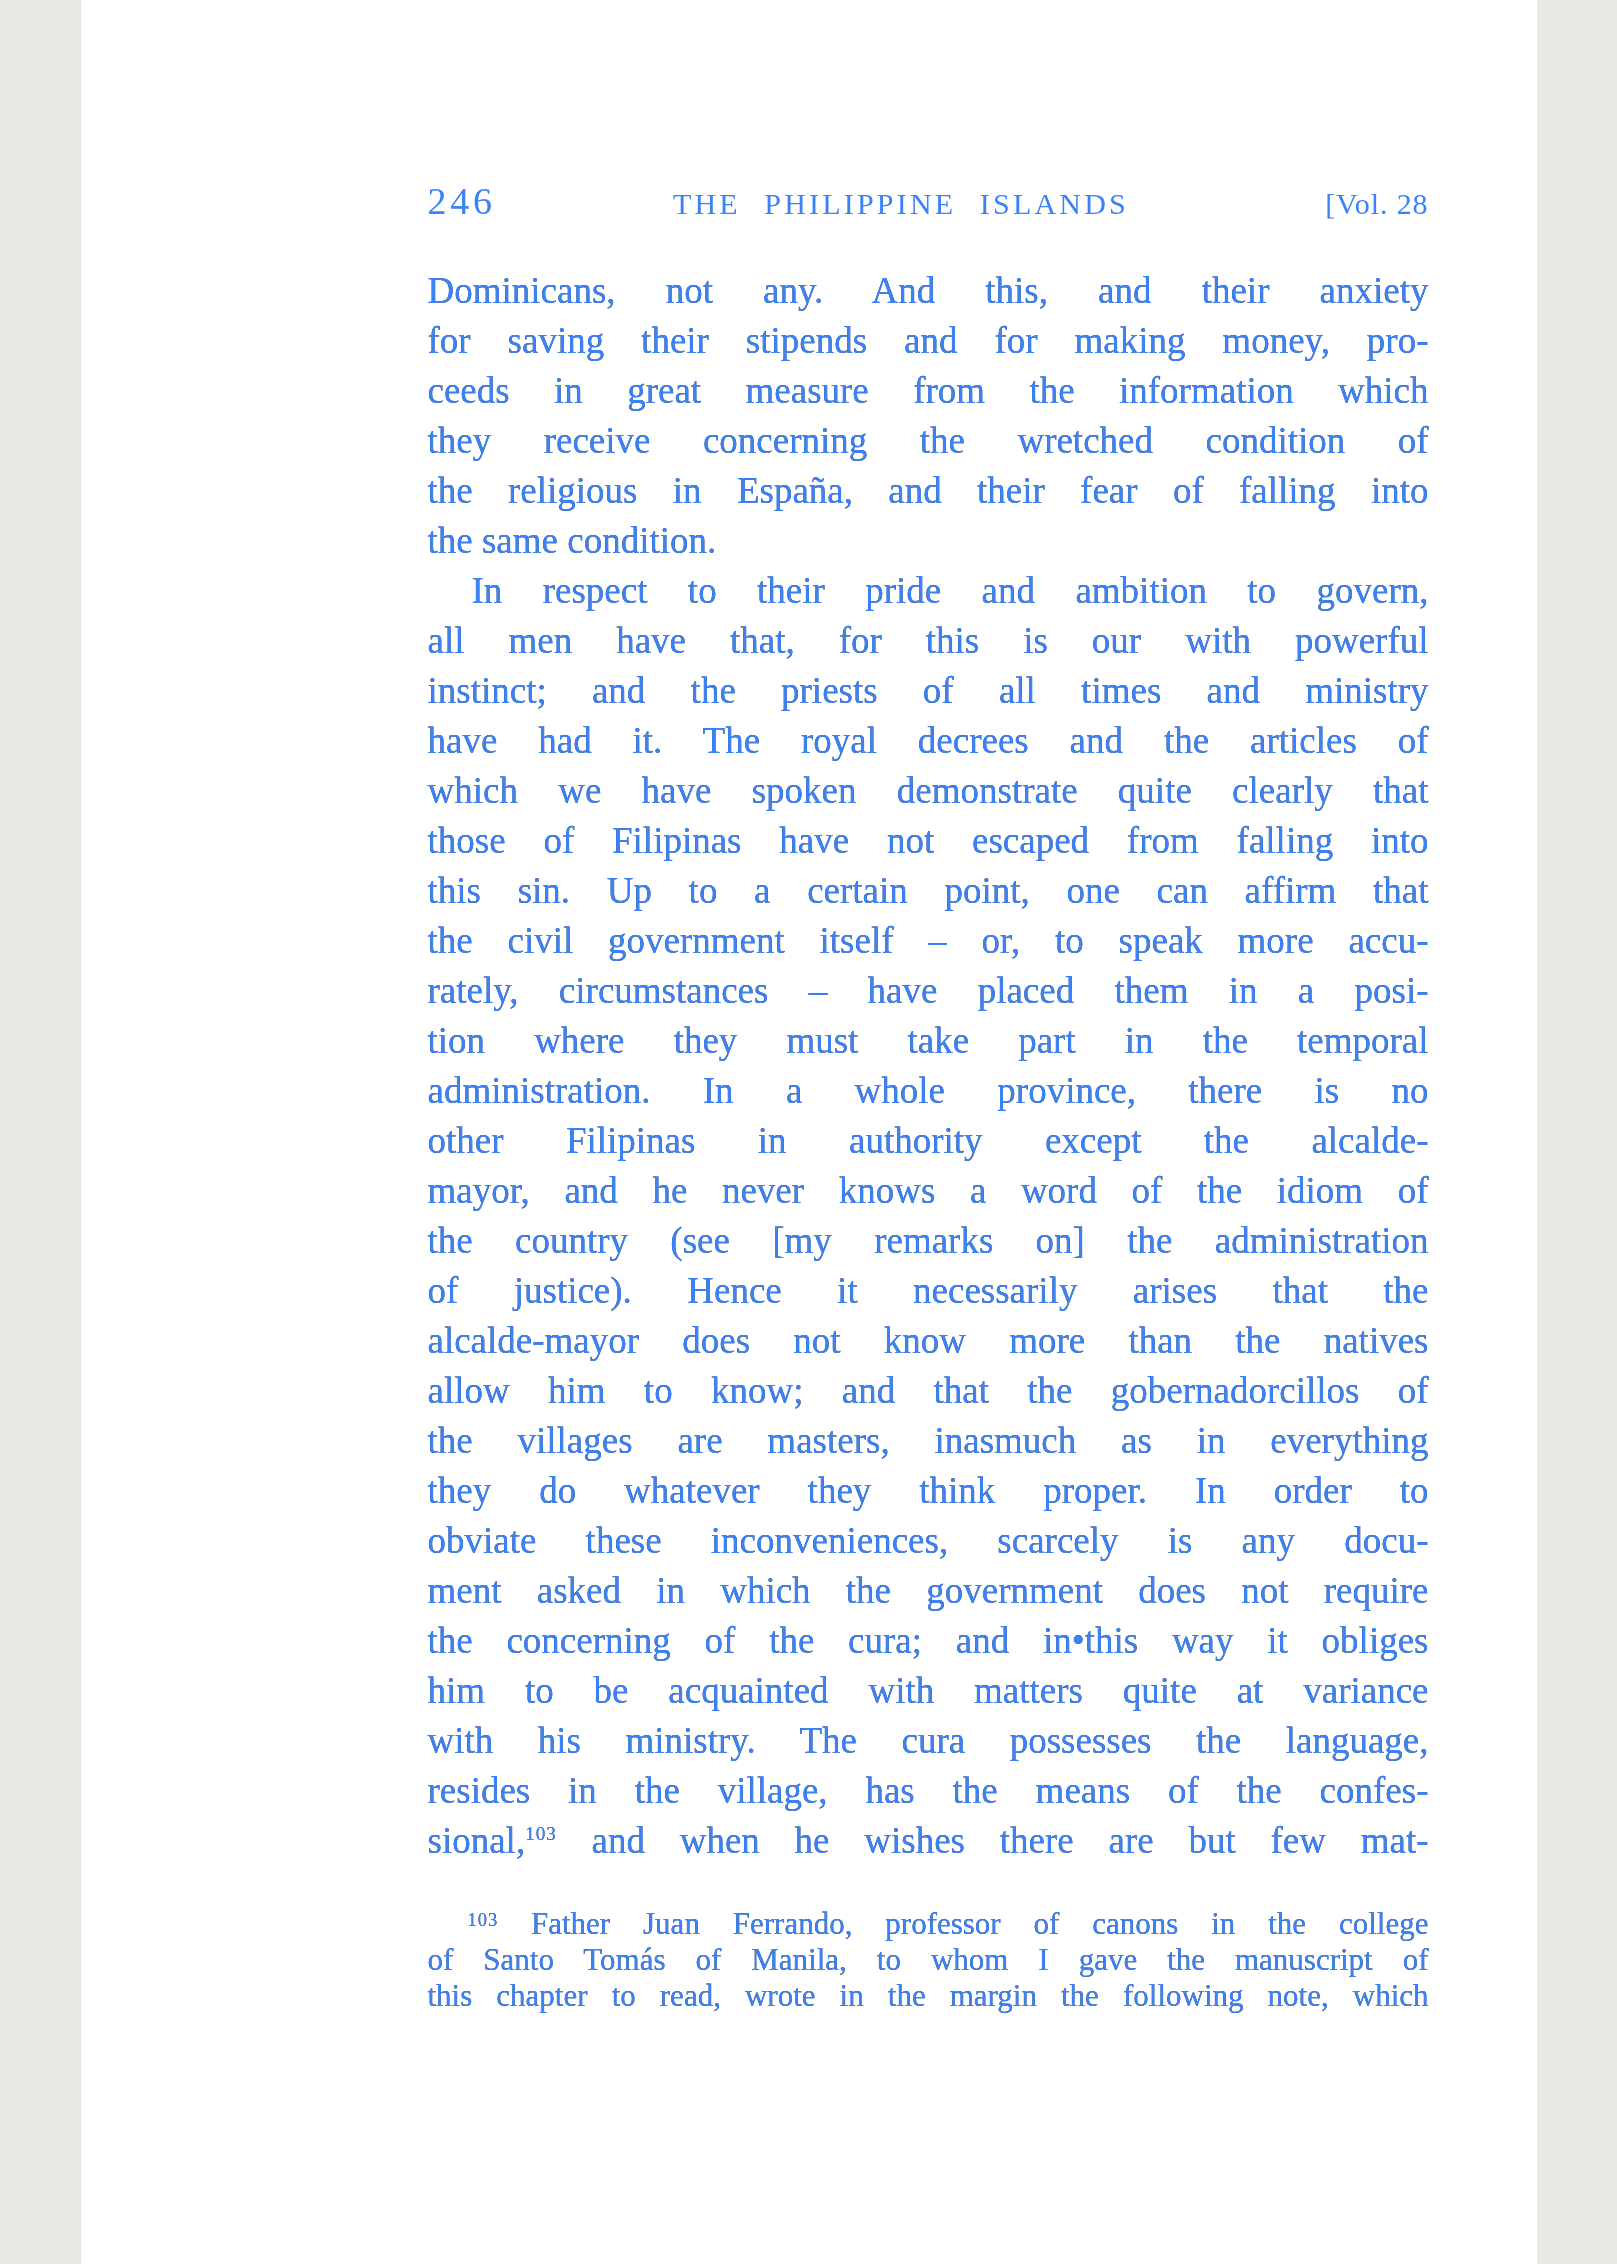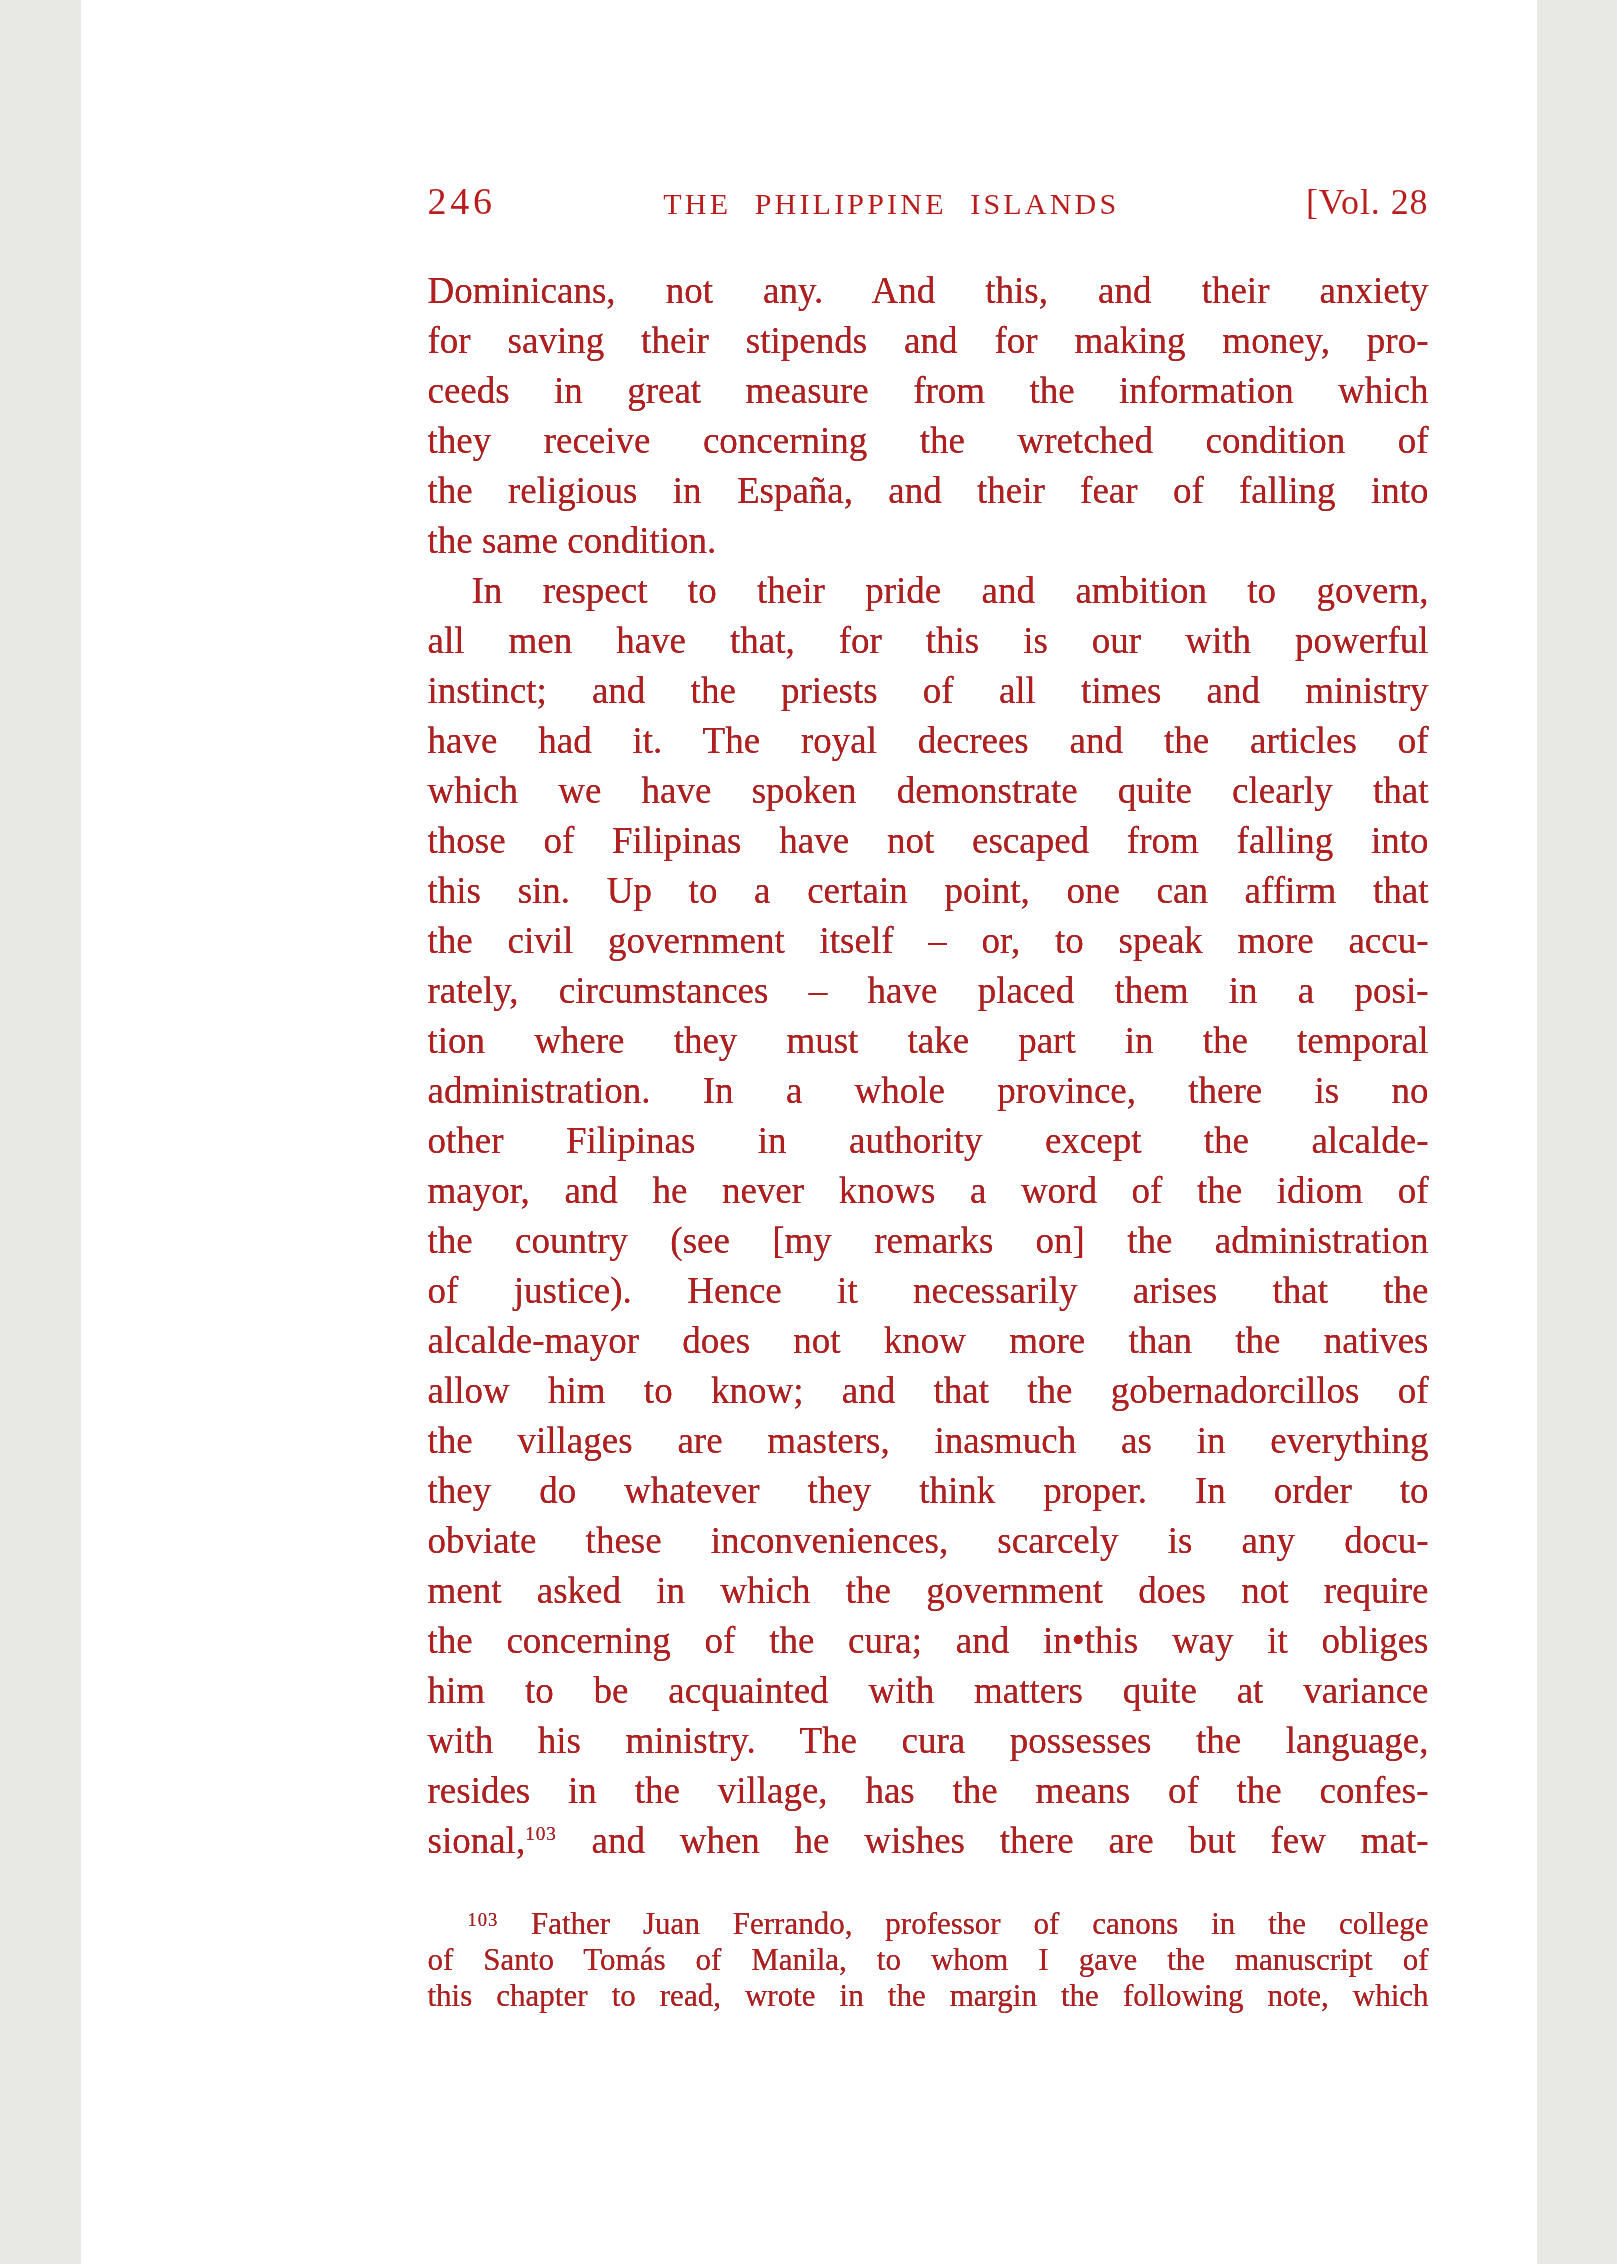--- a/index.html
+++ b/index.html
@@ -2,21 +2,21 @@
 <html style="font-size:14.6px"><head>
 <meta charset="utf-8">
 <style>
   html, body { margin: 0; padding: 0; background: #e8e8e4; }
   .page {
     position: relative;
     width: 1456px;
     height: 2264px;
     margin: 0 auto;
     background: #ffffff;
-    color: #b91c1c;
+    color: #3b82f6;
     font-family: "Liberation Serif", "DejaVu Serif", serif;
     overflow: hidden;
   }
   .column {
     position: absolute;
     left: 347px;
     top: 179px;
     width: 1001px;
   }
   .running-head {
@@ -29,21 +29,21 @@
     font-size: 38px;
     letter-spacing: 3.7px;
   }
   .running-title {
     font-size: 30px;
     letter-spacing: 3.2px;
     word-spacing: 12.8px;
     transform: translateX(5.5px);
   }
   .volume {
-    font-size: 36px;
+    font-size: 30px;
     letter-spacing: 0.9px;
     margin-left: 30px;
   }
   .body-text {
     margin-top: 36px;
     font-size: 37px;
     line-height: 50px;
     text-shadow: 0 0 0.5px rgba(20,20,20,0.85);
   }
   .line {

